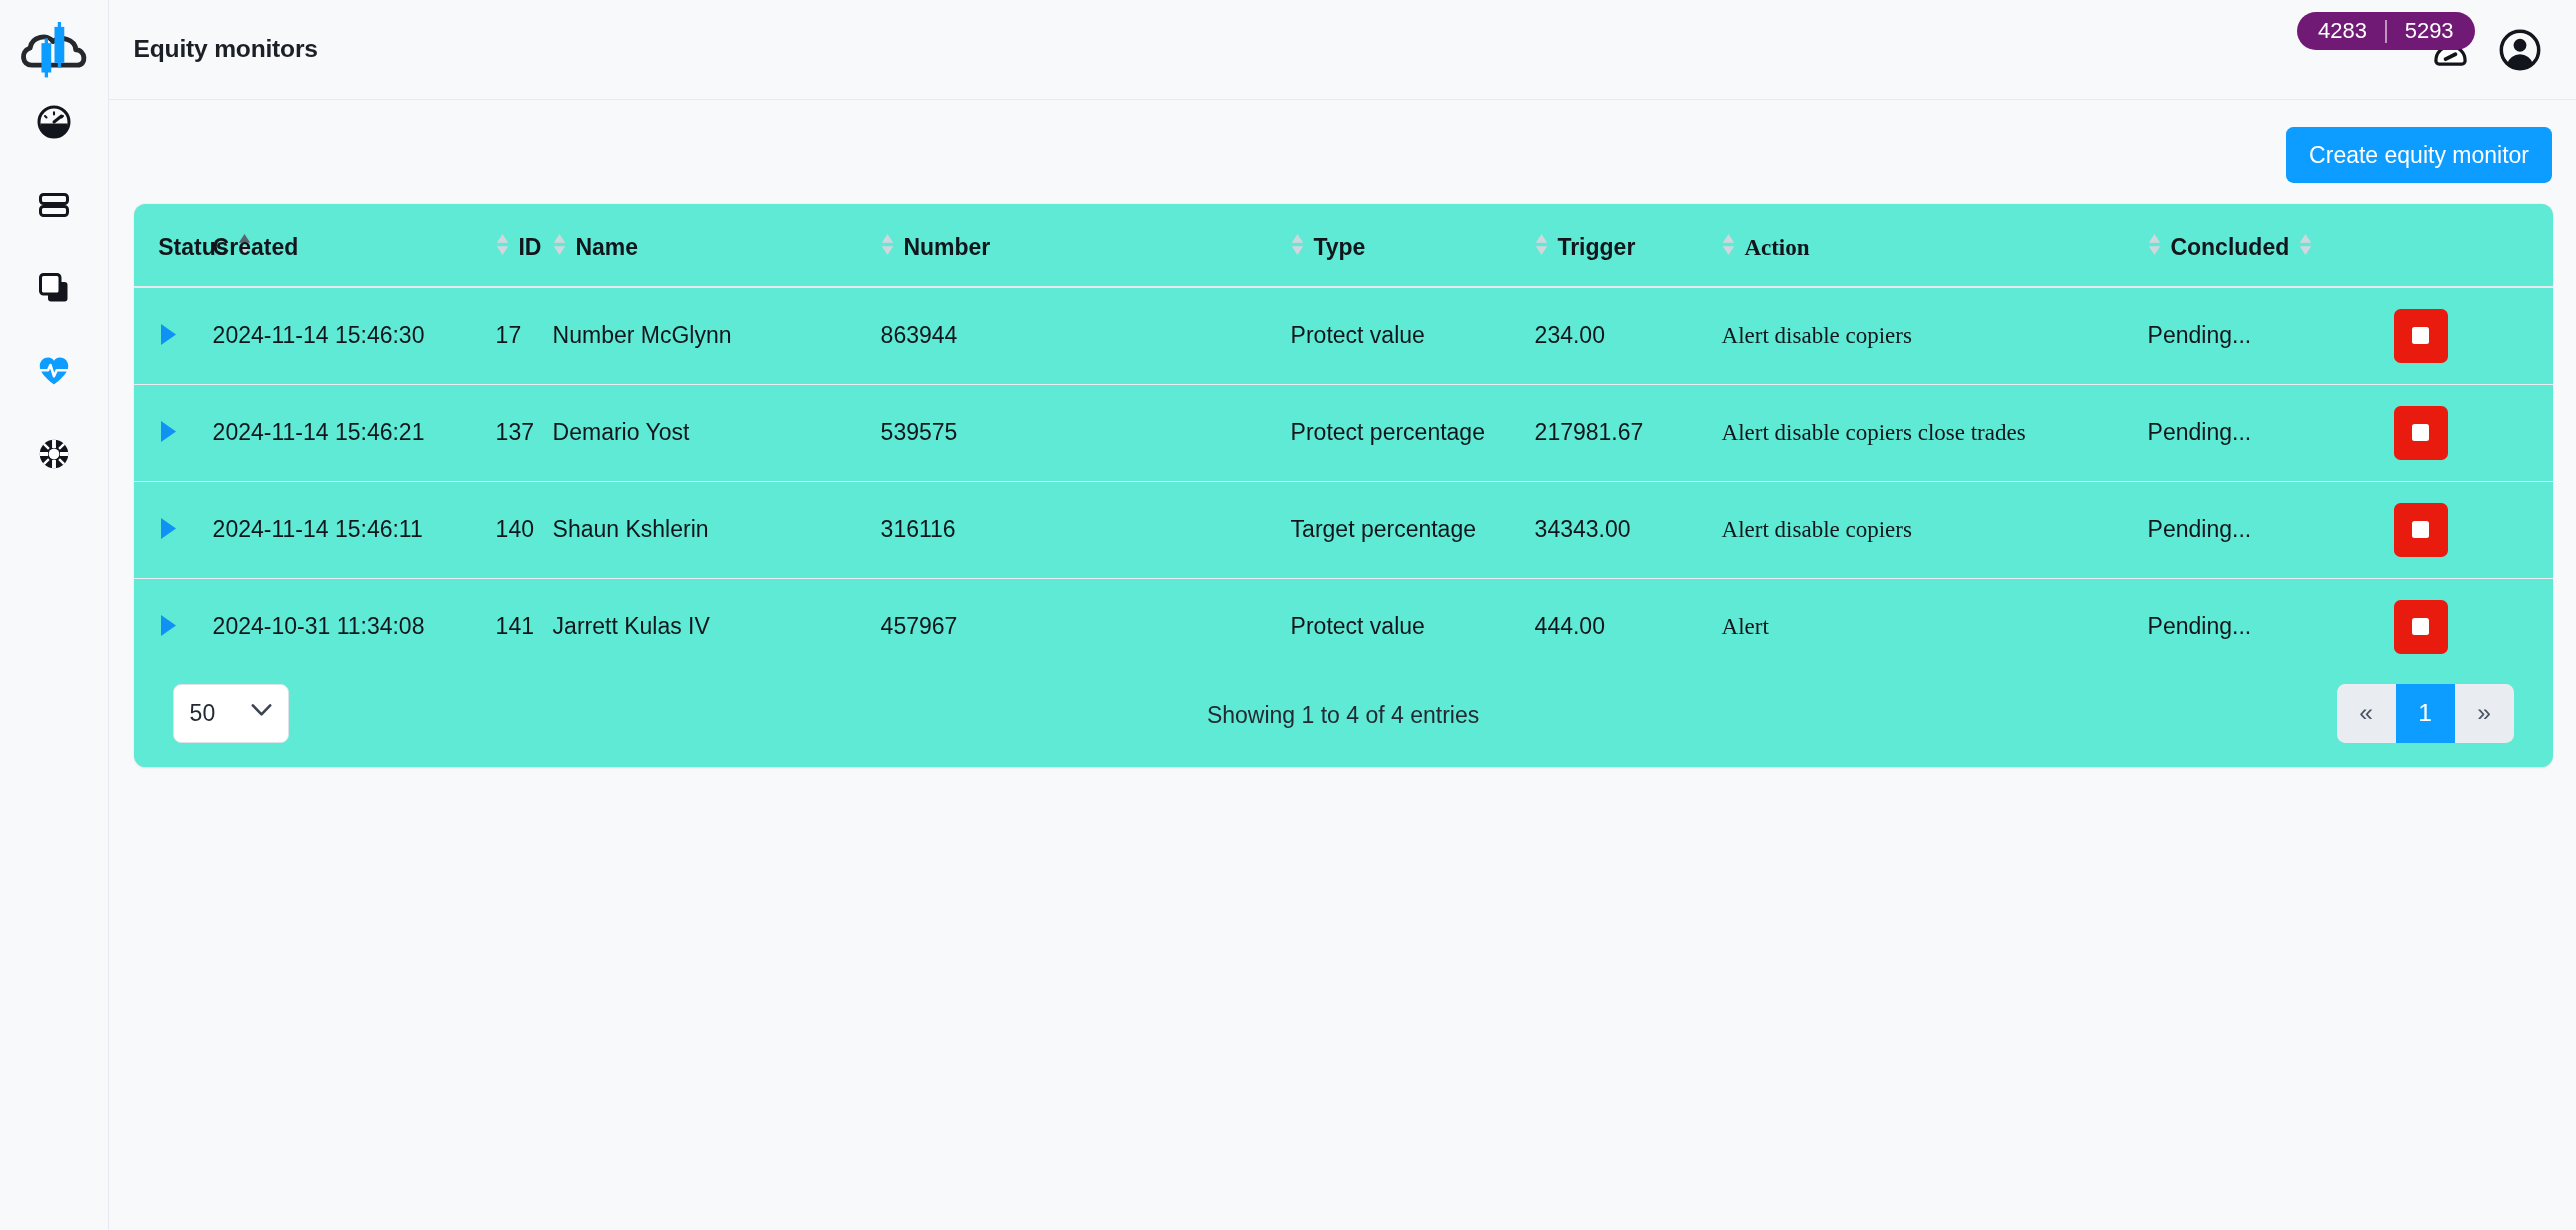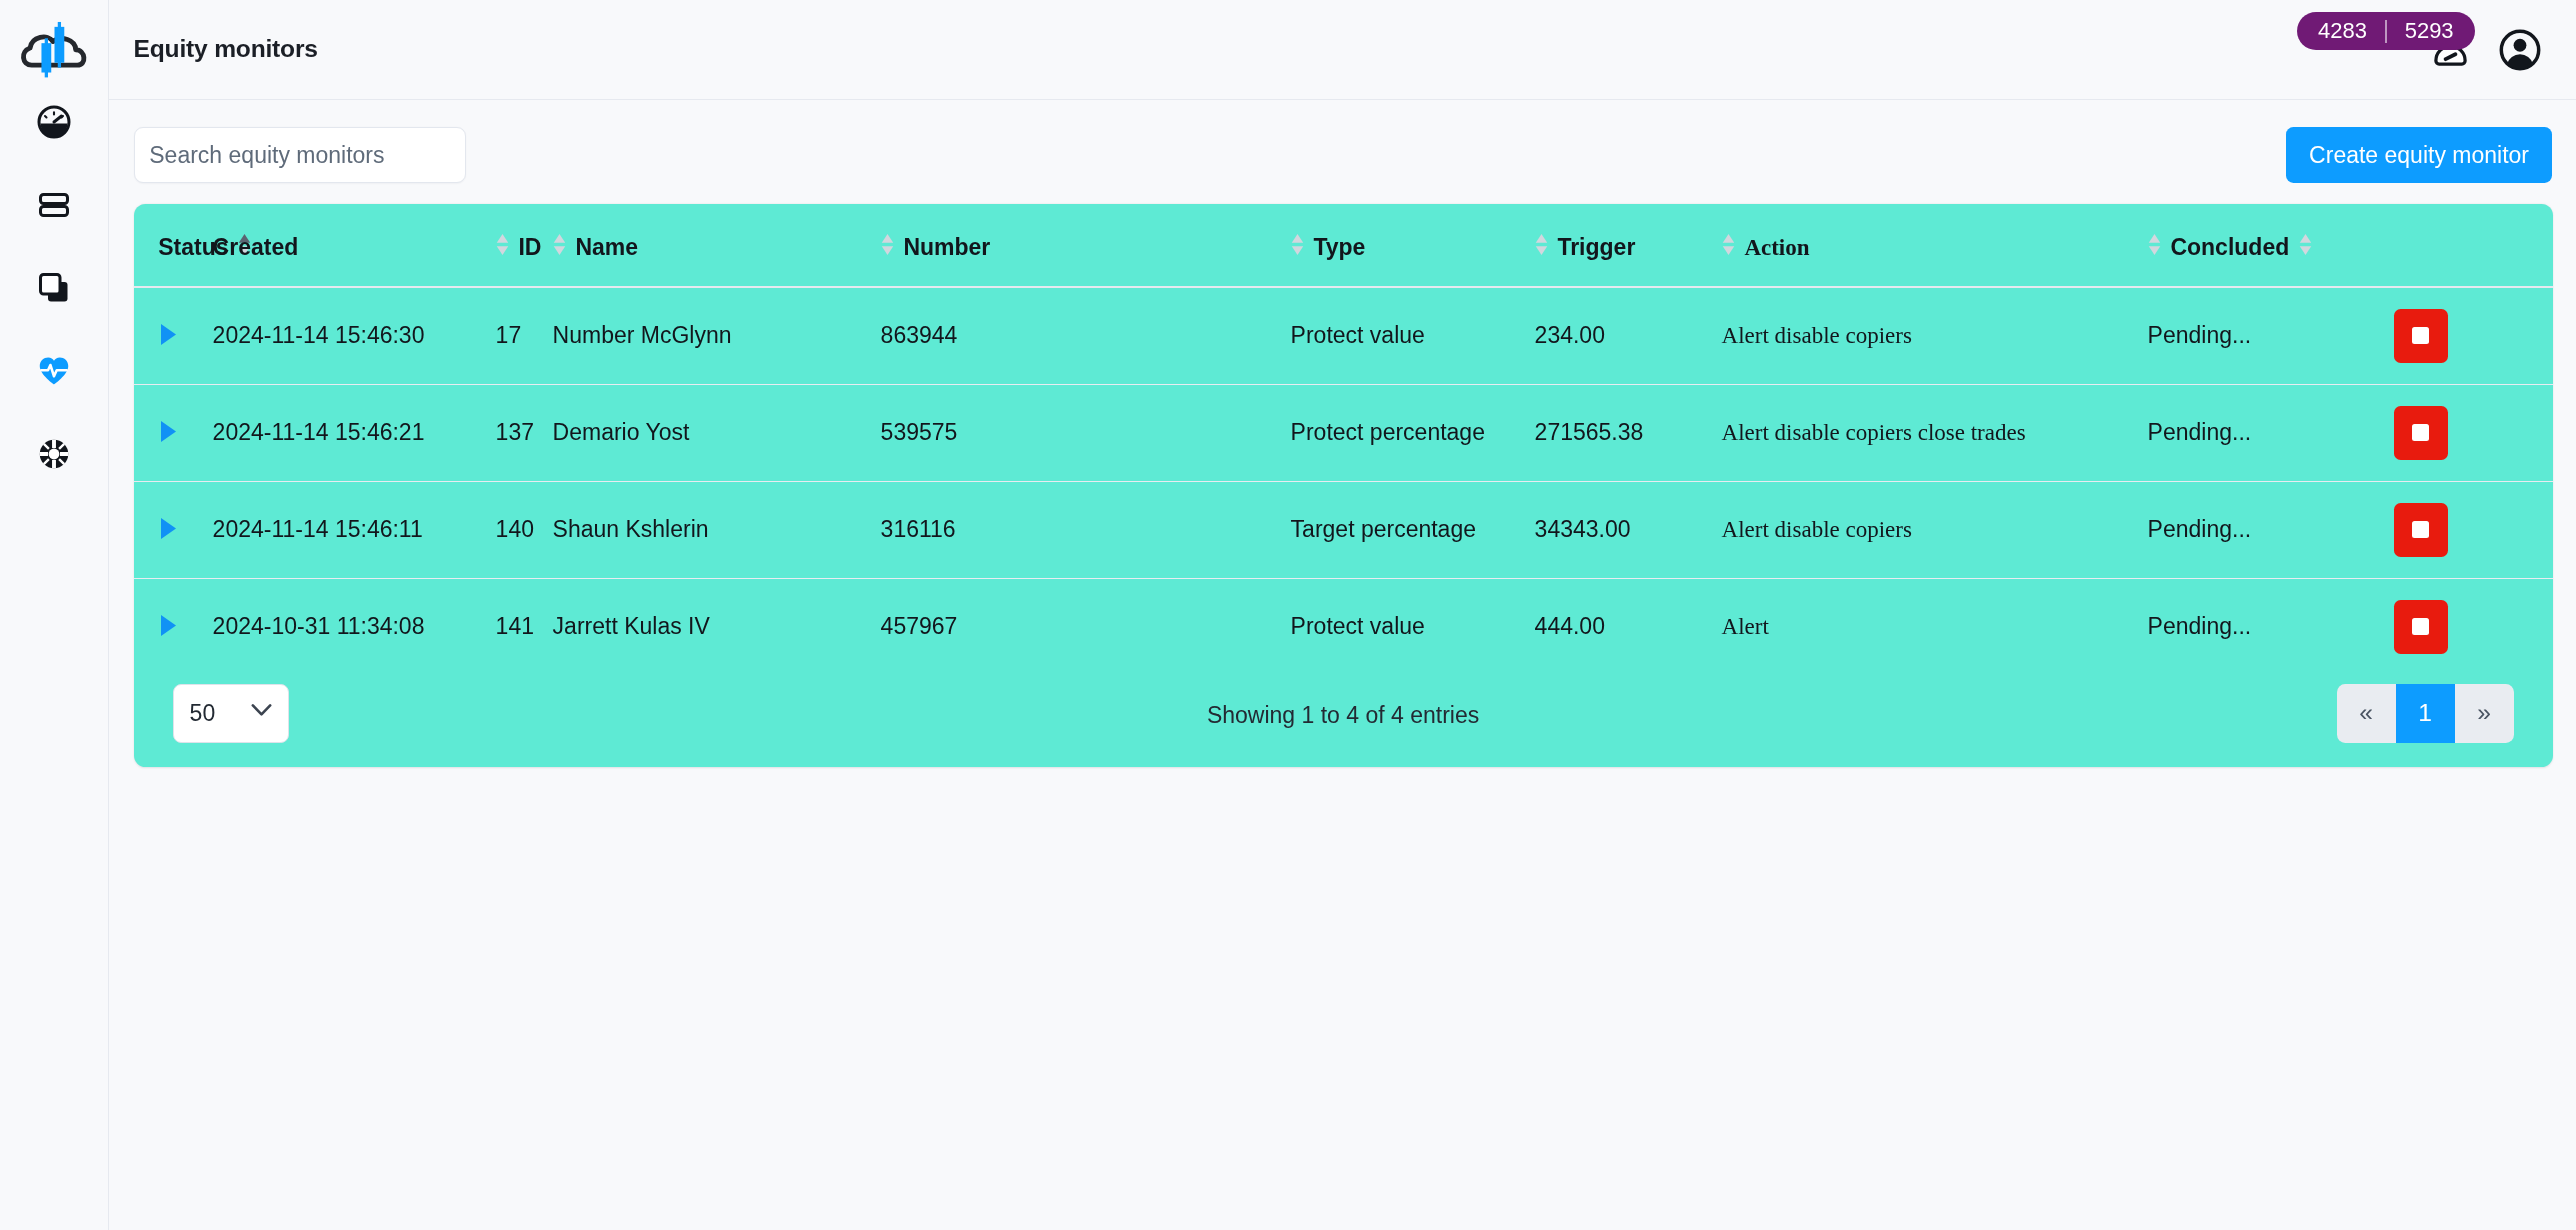--- a/index.html
+++ b/index.html
@@ -265,21 +265,20 @@
         <circle cx="12" cy="12" r="10.2" fill="none" stroke="#12161c" stroke-width="1.9"></circle>
         <circle cx="12" cy="9.4" r="3.5" fill="#12161c"></circle>
         <path d="M4.9 19.6 a7.4 7.4 0 0 1 14.2 0 A10 10 0 0 1 12 22.2 A10 10 0 0 1 4.9 19.6 Z" fill="#12161c"></path>
       </svg>
     </span>
   </div>
 </div>
 
 <div id="content">
 
-  <input id="search-input" type="text" placeholder="Search equity monitors" style="">
 
   <button id="create-btn">Create equity monitor</button>
 
   <div id="card">
     <table>
       <thead>
         <tr>
 
           <th class="c-status">
             <span class="hd">
@@ -424,21 +423,21 @@
               <svg width="21" height="21" viewBox="0 0 12 14">
                   <path d="M1 0 L11 7 L1 14 Z" fill="#1092f5"></path>
                 </svg>
             </button>
           </td>
           <td class="c-created">2024-11-14 15:46:21</td>
           <td class="c-id">137</td>
           <td class="c-name">Demario Yost</td>
           <td class="c-number">539575</td>
           <td class="c-type">Protect percentage</td>
-          <td class="c-trigger">271565.38</td>
+          <td class="c-trigger">217981.67</td>
           <td class="c-action">Alert disable copiers close trades</td>
           <td class="c-concl">Pending...</td>
           <td class="c-act">
             <button class="stop-btn">
               <span class="sq"></span>
             </button>
           </td>
         </tr>
 
         <tr>

